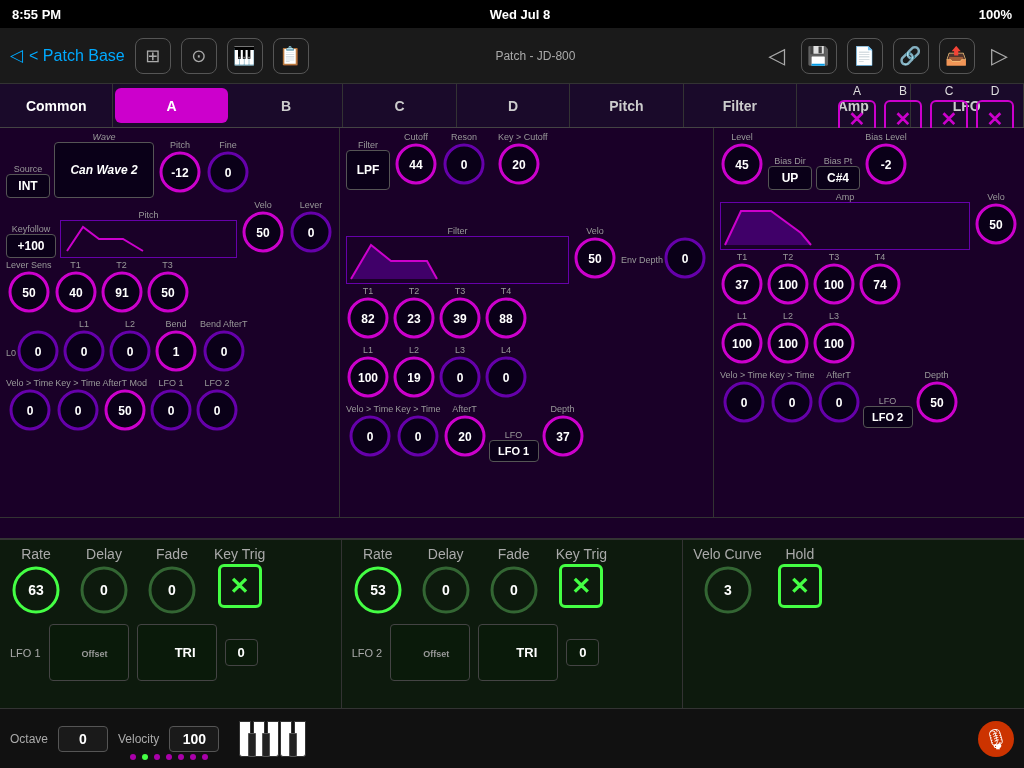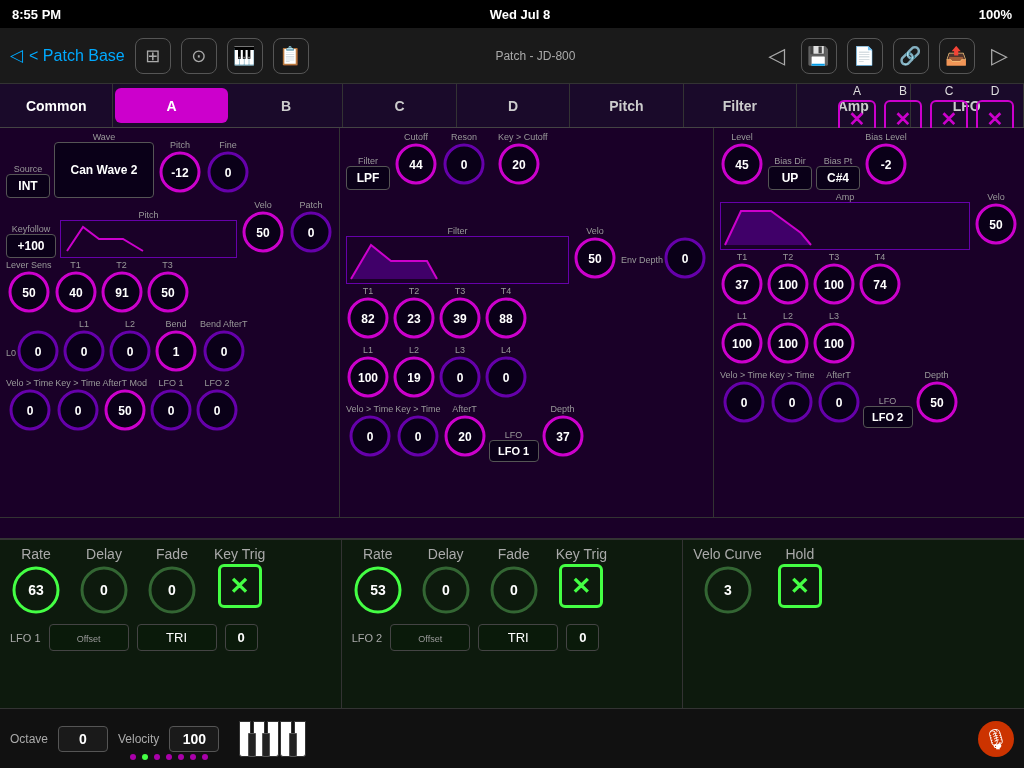--- a/index.html
+++ b/index.html
@@ -193,23 +193,23 @@
       color: #aaa;
       text-align: center;
     }
 
     .lfo-box {
       background: #0a1a0a;
       border: 1px solid #444;
       border-radius: 4px;
       color: #fff;
       font-size: 13px;
-      font-weight: 400;
-      text-align: center;
-      padding: 5px;
+      font-weight: 700;
+      text-align: right;
+      padding: 20px;
       min-width: 80px;
     }
 
     .green-x-btn {
       width: 44px;
       height: 44px;
       border: 3px solid #44ff44;
       border-radius: 6px;
       display: flex;
       align-items: center;
@@ -341,21 +341,21 @@
 
   <div style="display:flex; height:390px; border-bottom:1px solid #333;">
 
     <div style="width:340px; border-right:1px solid #333; padding:4px 6px; overflow:hidden;">
 
       <div style="display:flex; gap:4px; margin-bottom:2px; align-items:flex-end;">
         <div style="display:flex;flex-direction:column;align-items:center;">
           <span style="font-size:9px;color:#999;">Source</span>
           <div style="background:#0a0018;border:1px solid #555;border-radius:4px;color:#fff;font-size:12px;font-weight:700;padding:4px 8px;min-width:44px;text-align:center;">INT</div>
         </div>
-        <div style="display:flex;flex-direction:column;align-items:center;">
+        <div style="display:flex;flex-direction:column;align-items:center;font-style:italic;">
           <span style="font-size:9px;color:#999;">Wave</span>
           <div style="background:#0a0018;border:1px solid #555;border-radius:4px;color:#fff;font-size:12px;font-weight:700;padding:20px 8px;min-width:100px;text-align:center;">Can Wave 2</div>
         </div>
         <div style="display:flex;flex-direction:column;align-items:center;">
           <span style="font-size:9px;color:#999;">Pitch</span>
           <div>
             <svg width="44" height="44" class="knob-svg">
               <circle cx="22" cy="22" r="19" fill="#0a0018" stroke="#cc00cc" stroke-width="3"></circle>
               <text x="22" y="27" text-anchor="middle" fill="#fff" font-size="12" font-weight="700">-12</text>
             </svg>
@@ -389,21 +389,21 @@
         <div style="display:flex;flex-direction:column;align-items:center;">
           <span style="font-size:9px;color:#999;">Velo</span>
           <div>
             <svg width="44" height="44" class="knob-svg">
               <circle cx="22" cy="22" r="19" fill="#0a0018" stroke="#cc00cc" stroke-width="3"></circle>
               <text x="22" y="27" text-anchor="middle" fill="#fff" font-size="12" font-weight="700">50</text>
             </svg>
           </div>
         </div>
         <div style="display:flex;flex-direction:column;align-items:center;">
-          <span style="font-size:9px;color:#999;">Patch</span>
+          <span style="font-size:9px;color:#999;">Lever</span>
           <div>
             <svg width="44" height="44" class="knob-svg">
               <circle cx="22" cy="22" r="19" fill="#0a0018" stroke="#6600aa" stroke-width="3"></circle>
               <text x="22" y="27" text-anchor="middle" fill="#fff" font-size="12" font-weight="700">0</text>
             </svg>
           </div>
         </div>
       </div>
 
       <div style="display:flex; gap:2px; margin-bottom:1px; align-items:flex-end;">
@@ -540,21 +540,21 @@
           </div>
         </div>
       </div>
     </div>
 
     <div style="flex:1; border-right:1px solid #333; padding:4px 6px; overflow:hidden;">
 
       <div style="display:flex;gap:4px;margin-bottom:2px;align-items:flex-end;">
         <div style="display:flex;flex-direction:column;align-items:center;">
           <span style="font-size:9px;color:#999;">Filter</span>
-          <div style="background:#0a0018;border:1px solid #555;border-radius:4px;color:#fff;font-size:12px;font-weight:700;padding:4px 8px;min-width:44px;text-align:center;">LPF</div>
+          <div style="background:#0a0018;border:1px solid #555;border-radius:4px;color:#fff;font-size:12px;font-weight:700;padding:12px 8px;min-width:44px;text-align:center;">LPF</div>
         </div>
         <div style="display:flex;flex-direction:column;align-items:center;">
           <span style="font-size:9px;color:#999;">Cutoff</span>
           <div>
             <svg width="44" height="44" class="knob-svg">
               <circle cx="22" cy="22" r="19" fill="#0a0018" stroke="#cc00cc" stroke-width="3"></circle>
               <text x="22" y="27" text-anchor="middle" fill="#fff" font-size="12" font-weight="700">44</text>
             </svg>
           </div>
         </div>

